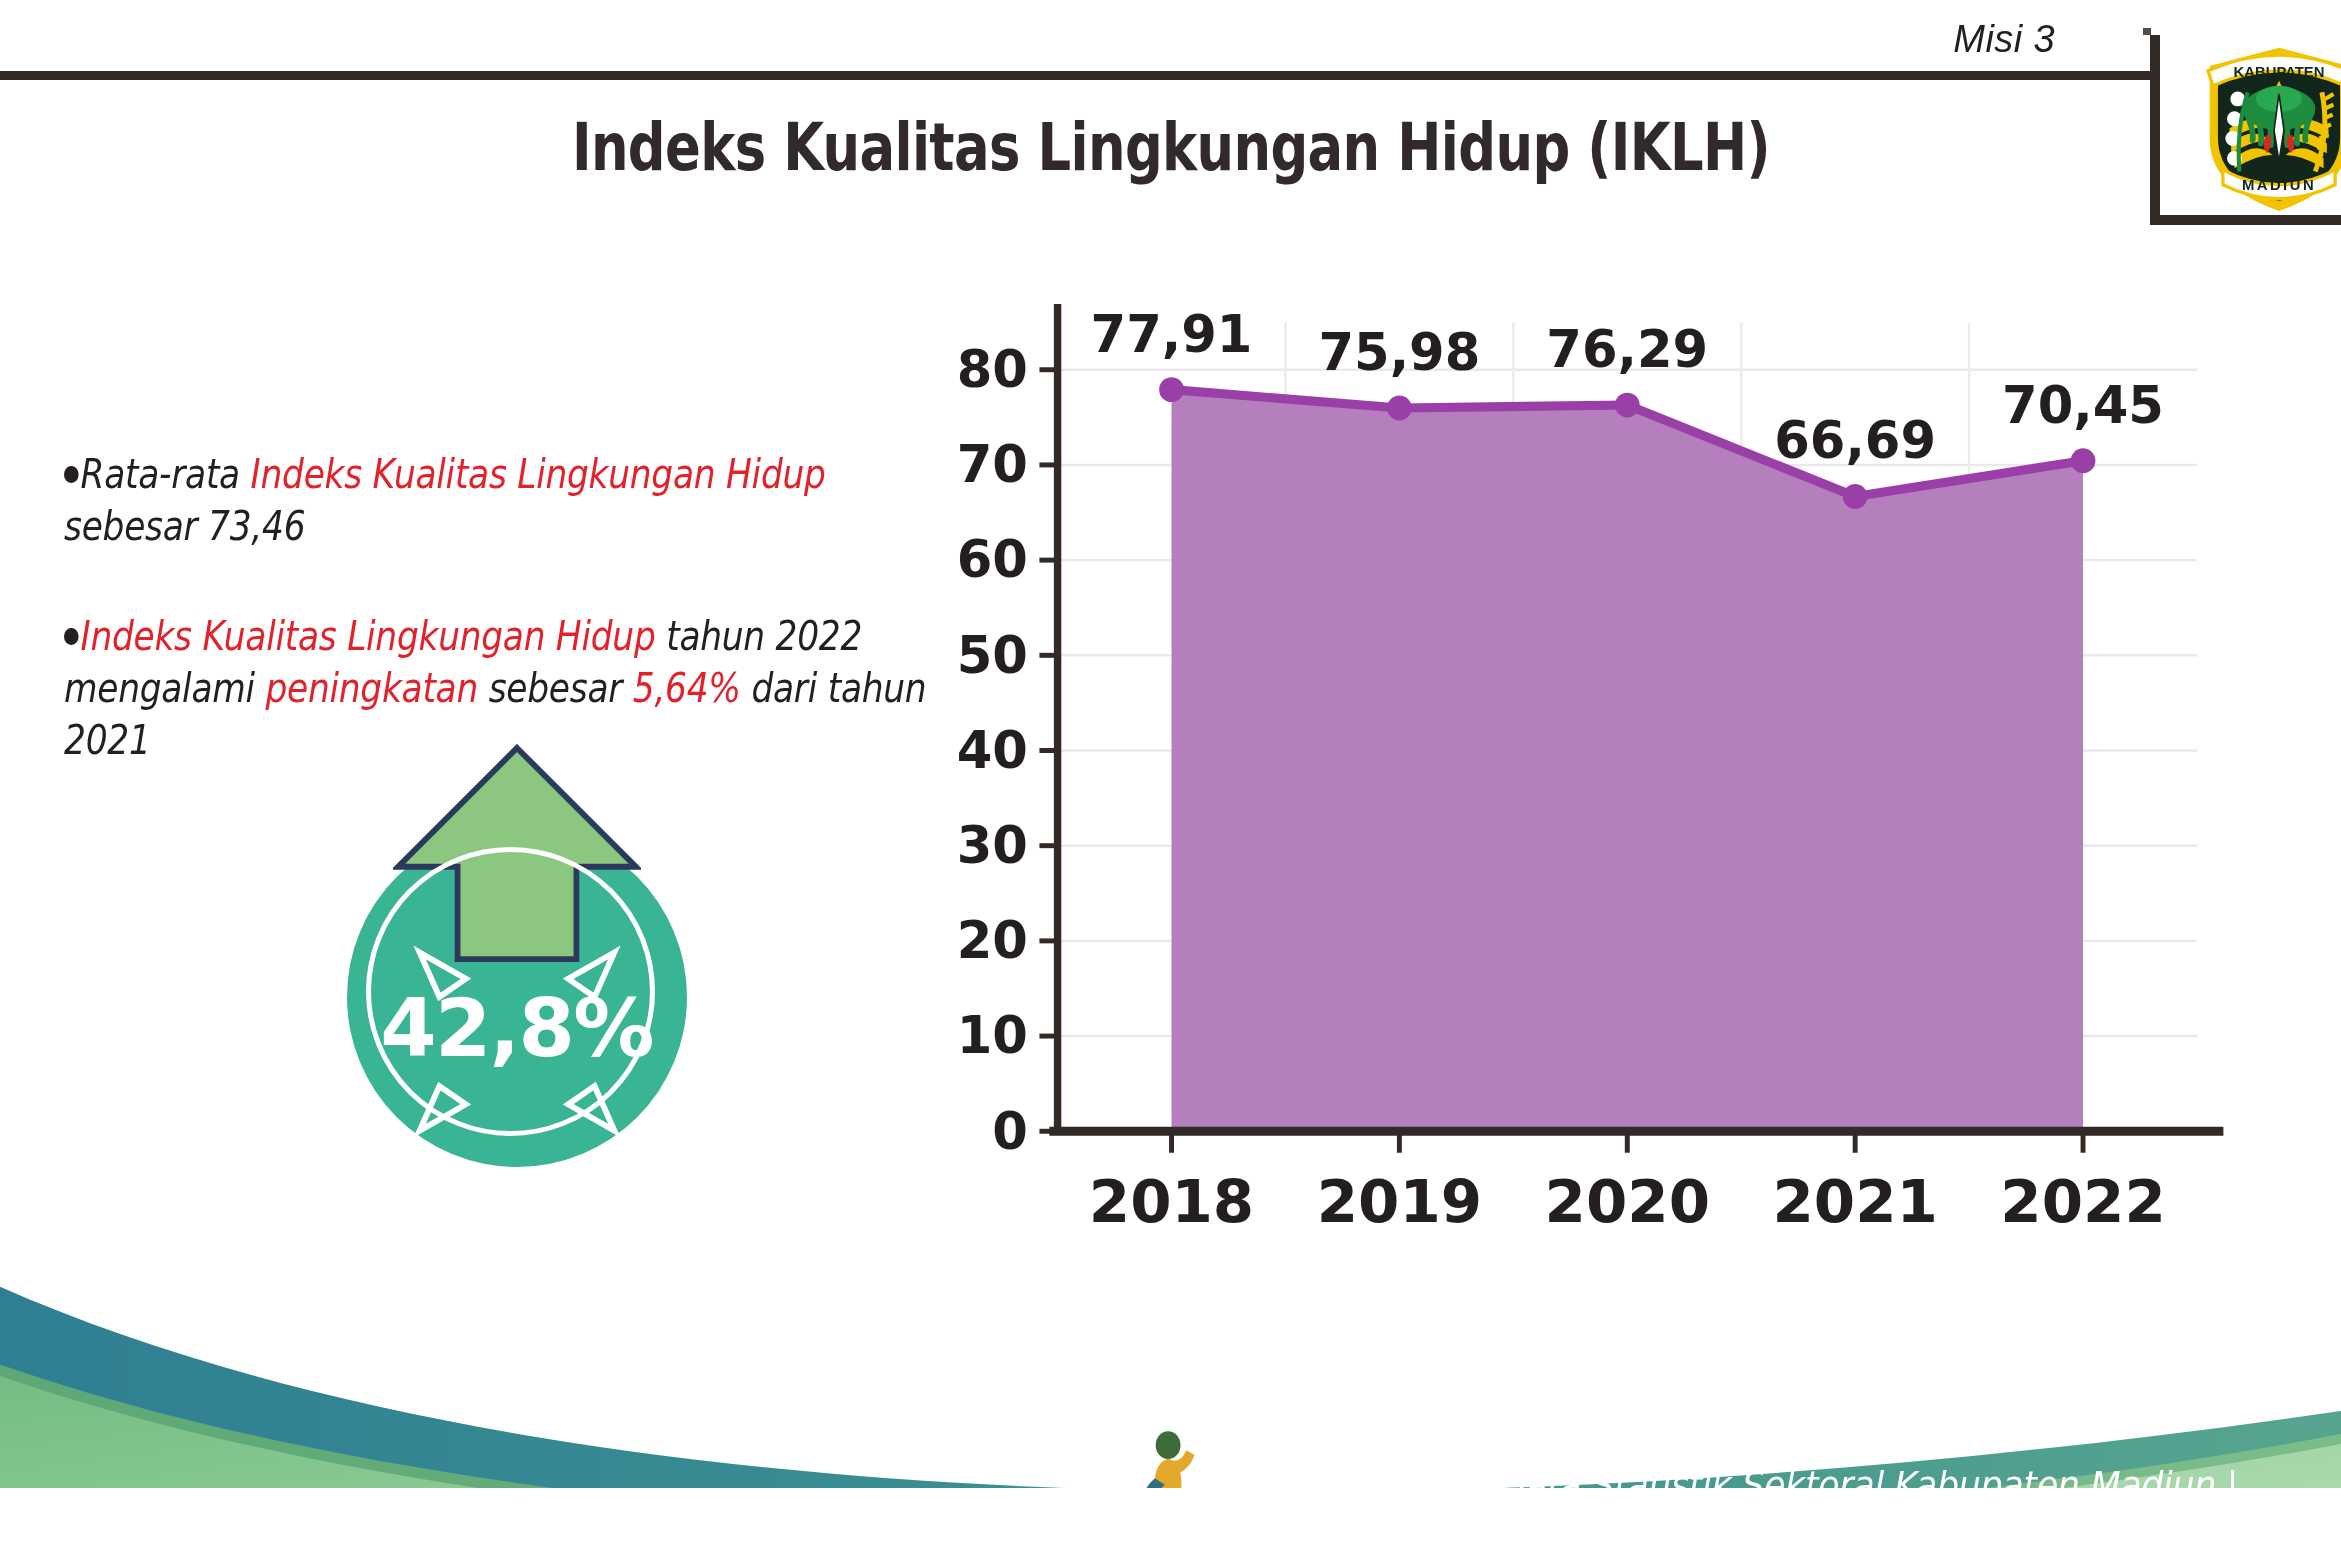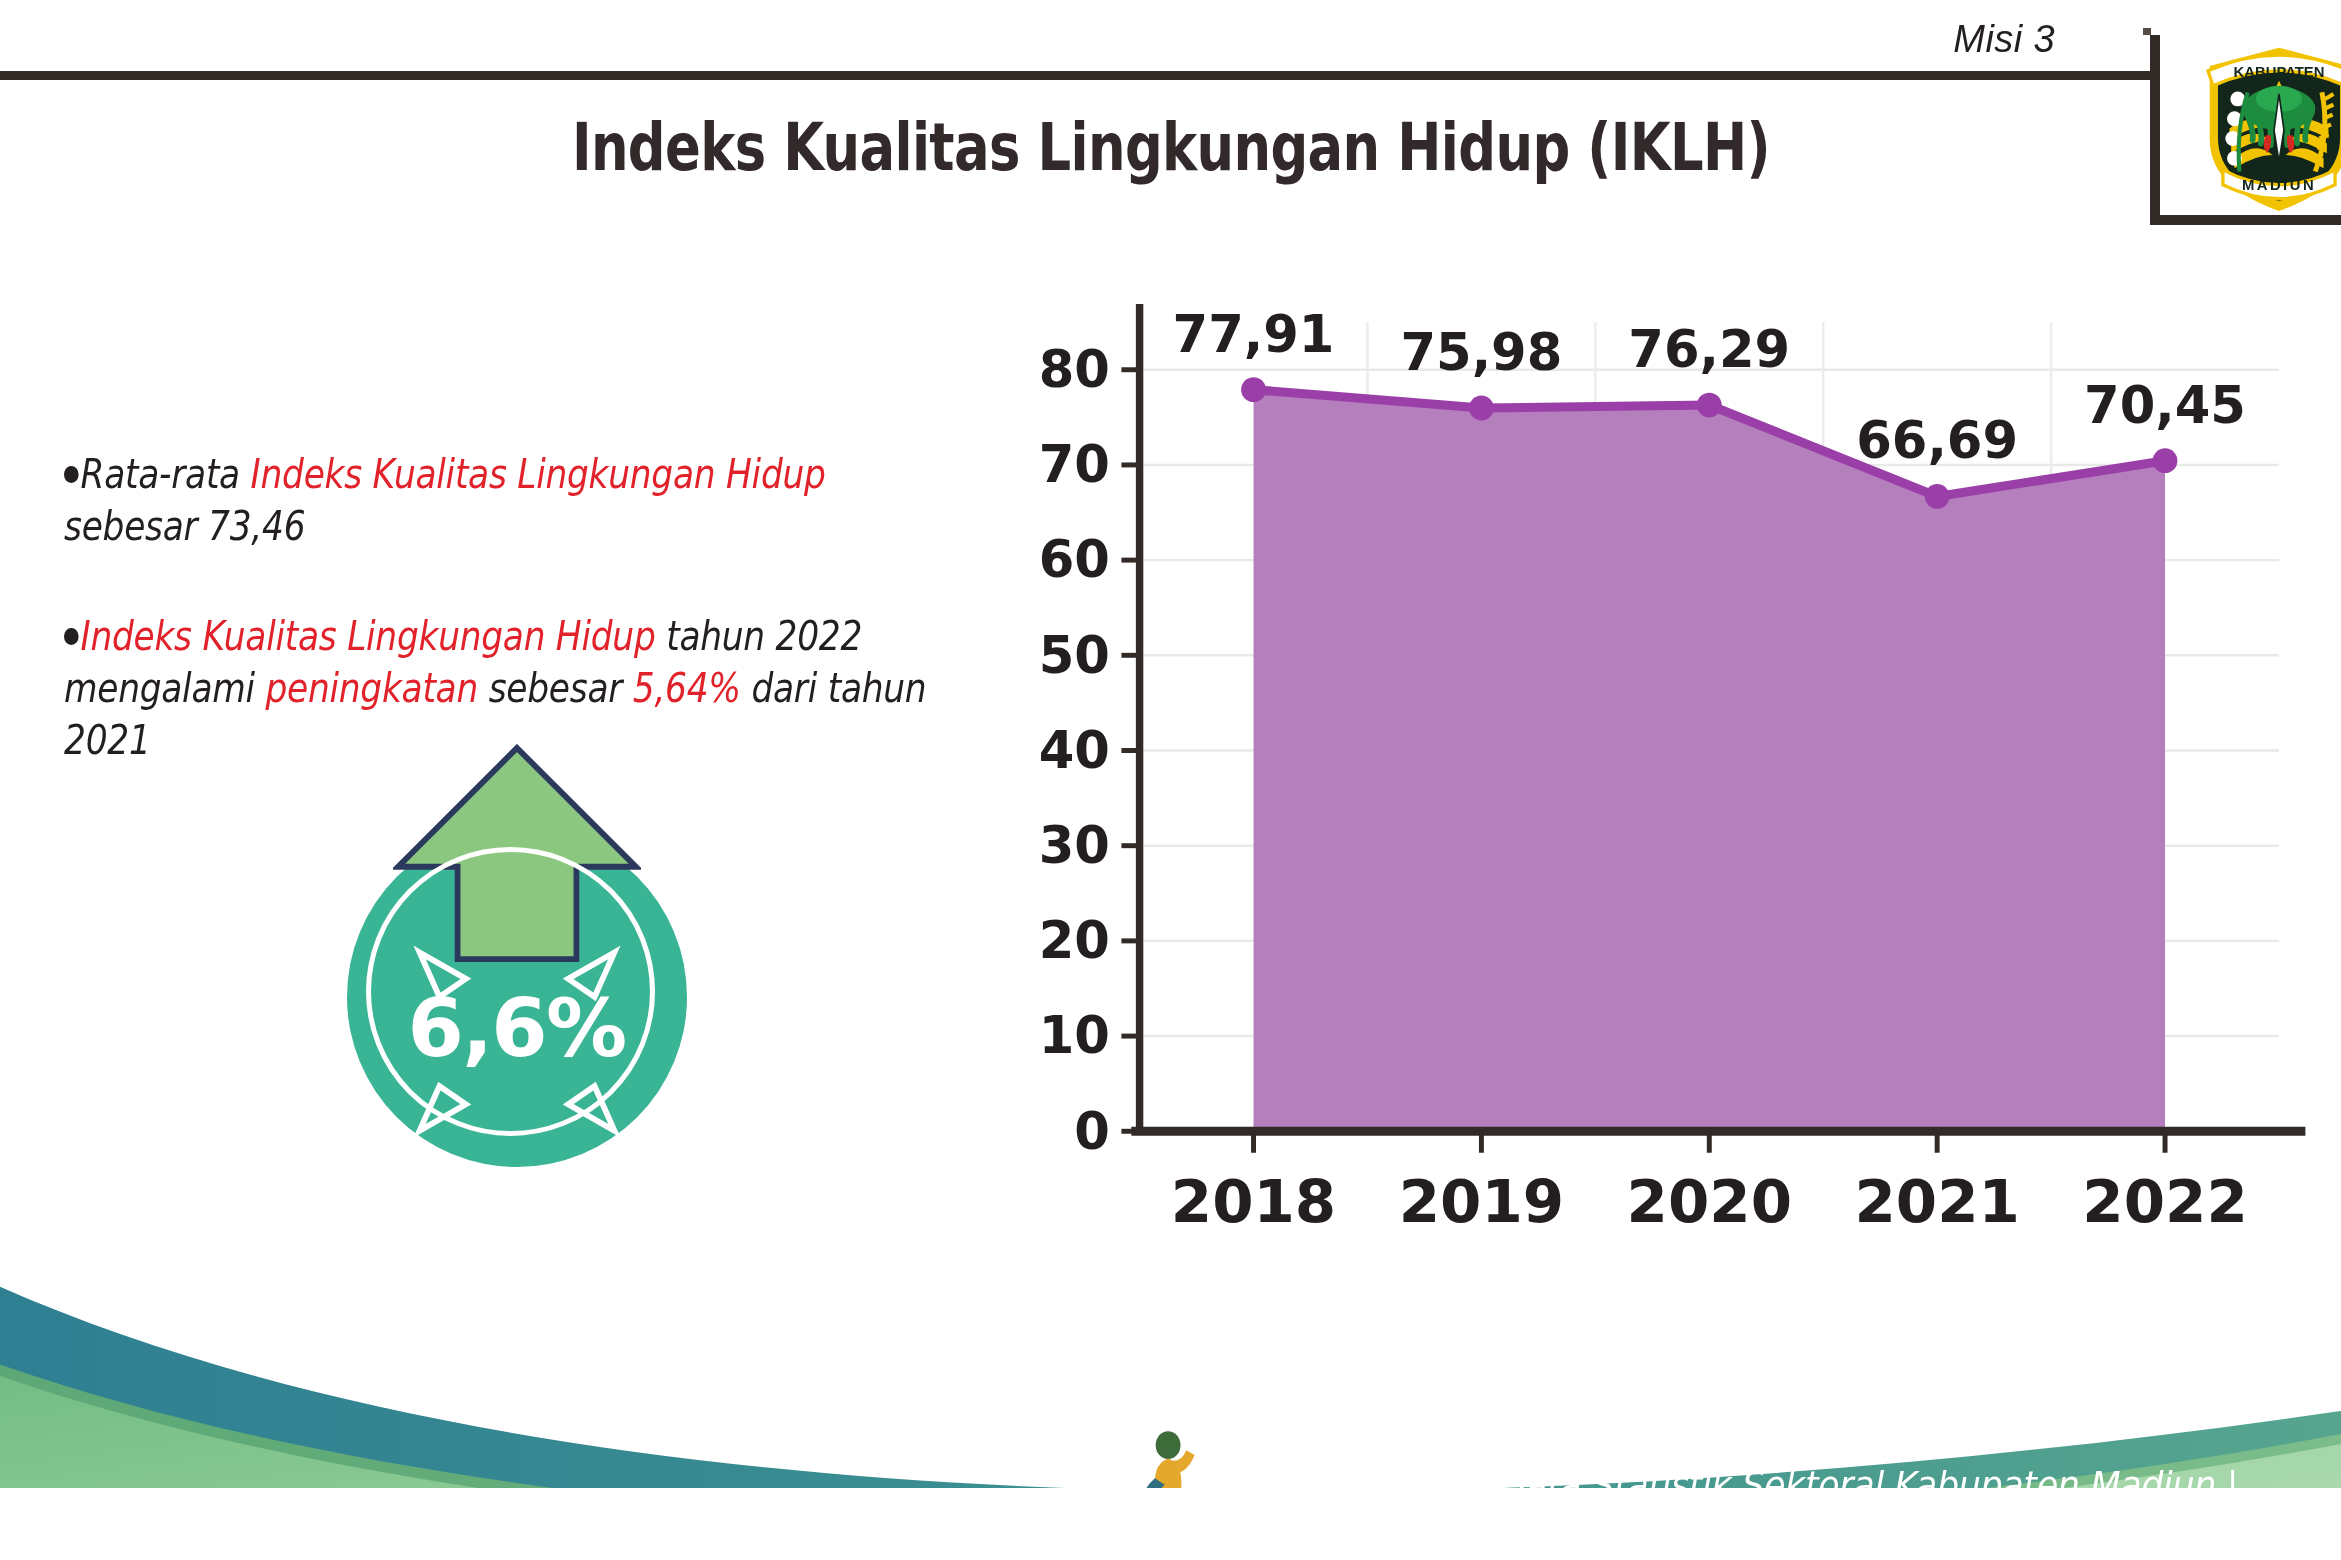--- a/index.html
+++ b/index.html
@@ -76,21 +76,21 @@
   .badge-arrow{position:absolute;left:63px;top:0px;width:248px;height:231px;}
   .badge-value{
     position:absolute;left:16.5px;top:238px;width:340px;text-align:center;
     font-family:"DejaVu Sans", sans-serif;font-weight:bold;
     font-size:81px;color:#ffffff;letter-spacing:-1.7px;
     text-shadow:none;
   }
   .tri{position:absolute;}
 
   
-  .chart{position:absolute;left:1024px;top:289px;width:1288px;height:991px;}
+  .chart{position:absolute;left:942px;top:289px;width:1288px;height:991px;}
   .chart svg{display:block;}
   .src{
     position:absolute;left:1065px;top:1218px;
     font-family:"Liberation Sans", sans-serif;
     font-weight:bold;font-style:italic;font-size:29px;color:#231f20;
     white-space:nowrap;
   }
 
   
   .footer{position:absolute;left:0;top:1272px;width:2342px;height:289px;}
@@ -178,21 +178,21 @@
     </div>
     <div class="badge-ring"></div>
     <svg class="tri" style="left:16.5px;top:84px;" width="340" height="340" viewBox="0 0 412 412">
       <g fill="none" stroke="#ffffff" stroke-width="7" stroke-linejoin="miter">
         <path d="M88 152 L144 184 L112 206 Z"></path>
         <path d="M324 152 L268 184 L300 206 Z"></path>
         <path d="M88 368 L144 336 L112 314 Z"></path>
         <path d="M324 368 L268 336 L300 314 Z"></path>
       </g>
     </svg>
-    <div class="badge-value">6,6%</div>
+    <div class="badge-value">42,8%</div>
   </div>
 
   <div class="chart">
     <svg id="chart-svg" viewBox="0 0 1560 1200" width="1288" height="991">
         <line x1="140" y1="1020" x2="1520" y2="1020" stroke="#e9e9e9" stroke-width="3"></line>
         <line x1="140" y1="904.7058823529412" x2="1520" y2="904.7058823529412" stroke="#e9e9e9" stroke-width="3"></line>
         <line x1="140" y1="789.4117647058823" x2="1520" y2="789.4117647058823" stroke="#e9e9e9" stroke-width="3"></line>
         <line x1="140" y1="674.1176470588234" x2="1520" y2="674.1176470588234" stroke="#e9e9e9" stroke-width="3"></line>
         <line x1="140" y1="558.8235294117646" x2="1520" y2="558.8235294117646" stroke="#e9e9e9" stroke-width="3"></line>
         <line x1="140" y1="443.52941176470586" x2="1520" y2="443.52941176470586" stroke="#e9e9e9" stroke-width="3"></line>

